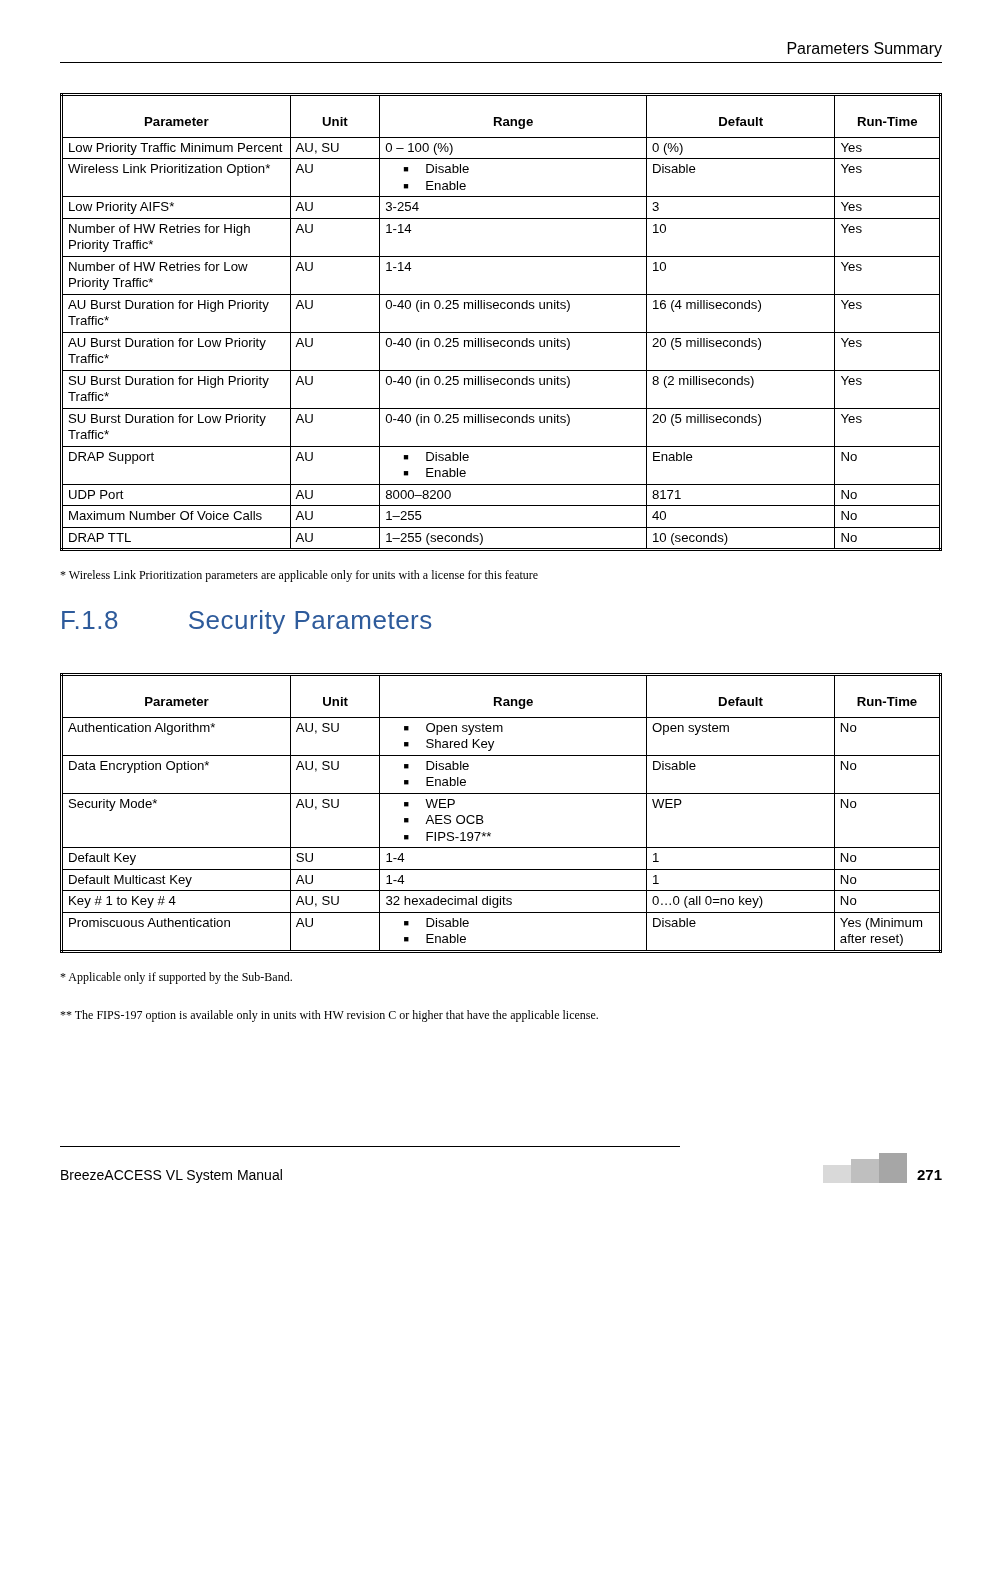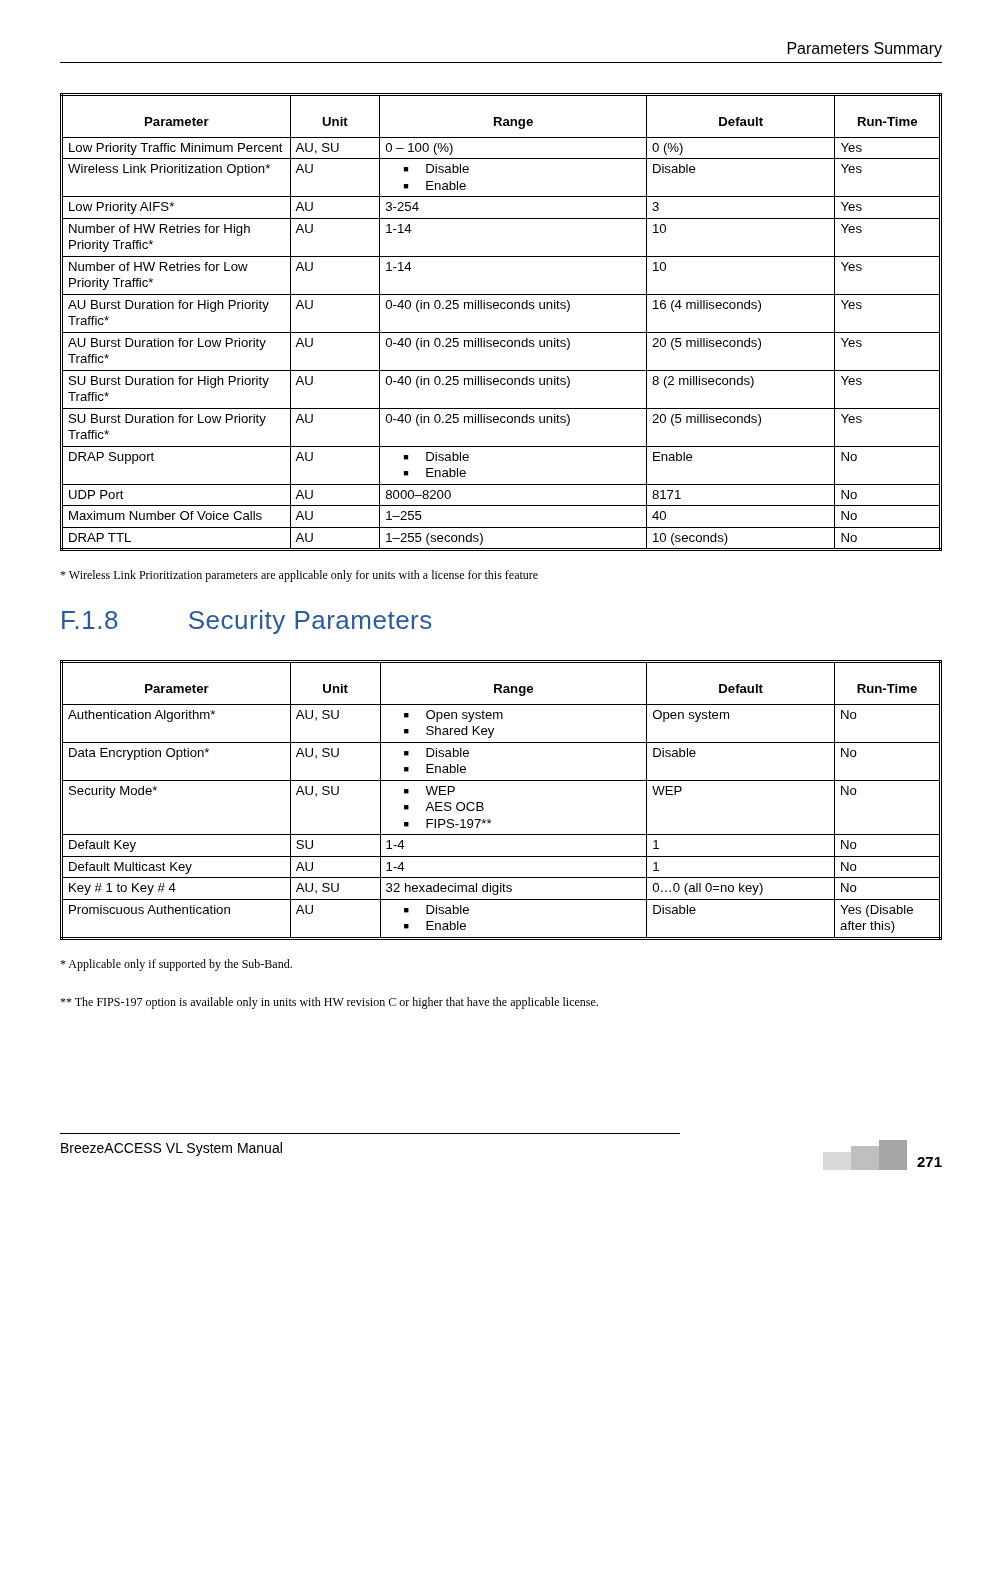--- a/index.html
+++ b/index.html
@@ -63,35 +63,36 @@
     font-size: 12px;
     line-height: 1.7;
     margin: 10px 0 18px 0;
   }
   h2.section {
     font-family: Verdana, Arial, sans-serif;
     font-size: 26px;
     font-weight: normal;
     color: #2e5b9b;
     letter-spacing: 0.5px;
-    margin: 20px 0 24px 0;
+    margin: 20px 0 37px 0;
   }
   h2.section .num { display:inline-block; width: 120px; }
   .footer {
     margin-top: 120px;
   }
   .footer hr {
     border: none;
     border-top: 1px solid #000;
     width: 620px;
     margin: 0 0 6px 0;
   }
   .footer-row {
     display: flex;
     justify-content: space-between;
+    align-items: flex-end;
     font-size: 14px;
     gap: 43px;
   }
   .footer-right {
     font-weight: bold;
     font-size: 15px;
   }
   .footer-blocks {
     display:flex;
     gap:0;
@@ -306,21 +307,21 @@
       <tr>
         <td class="col-param">Promiscuous Authentication</td>
         <td class="col-unit">AU</td>
         <td class="col-range">
           <ul class="bullets">
             <li>Disable</li>
             <li>Enable</li>
           </ul>
         </td>
         <td class="col-default">Disable</td>
-        <td class="col-runtime">Yes (Disable after this)</td>
+        <td class="col-runtime">Yes (Minimum after reset)</td>
       </tr>
     </tbody>
 </table>
 
 <p class="note">* Applicable only if supported by the Sub-Band.</p>
 <p class="note">** The FIPS-197 option is available only in units with HW revision C or higher that have the applicable license.</p>
 
 <div class="footer">
   <hr>
   <div class="footer-row">

